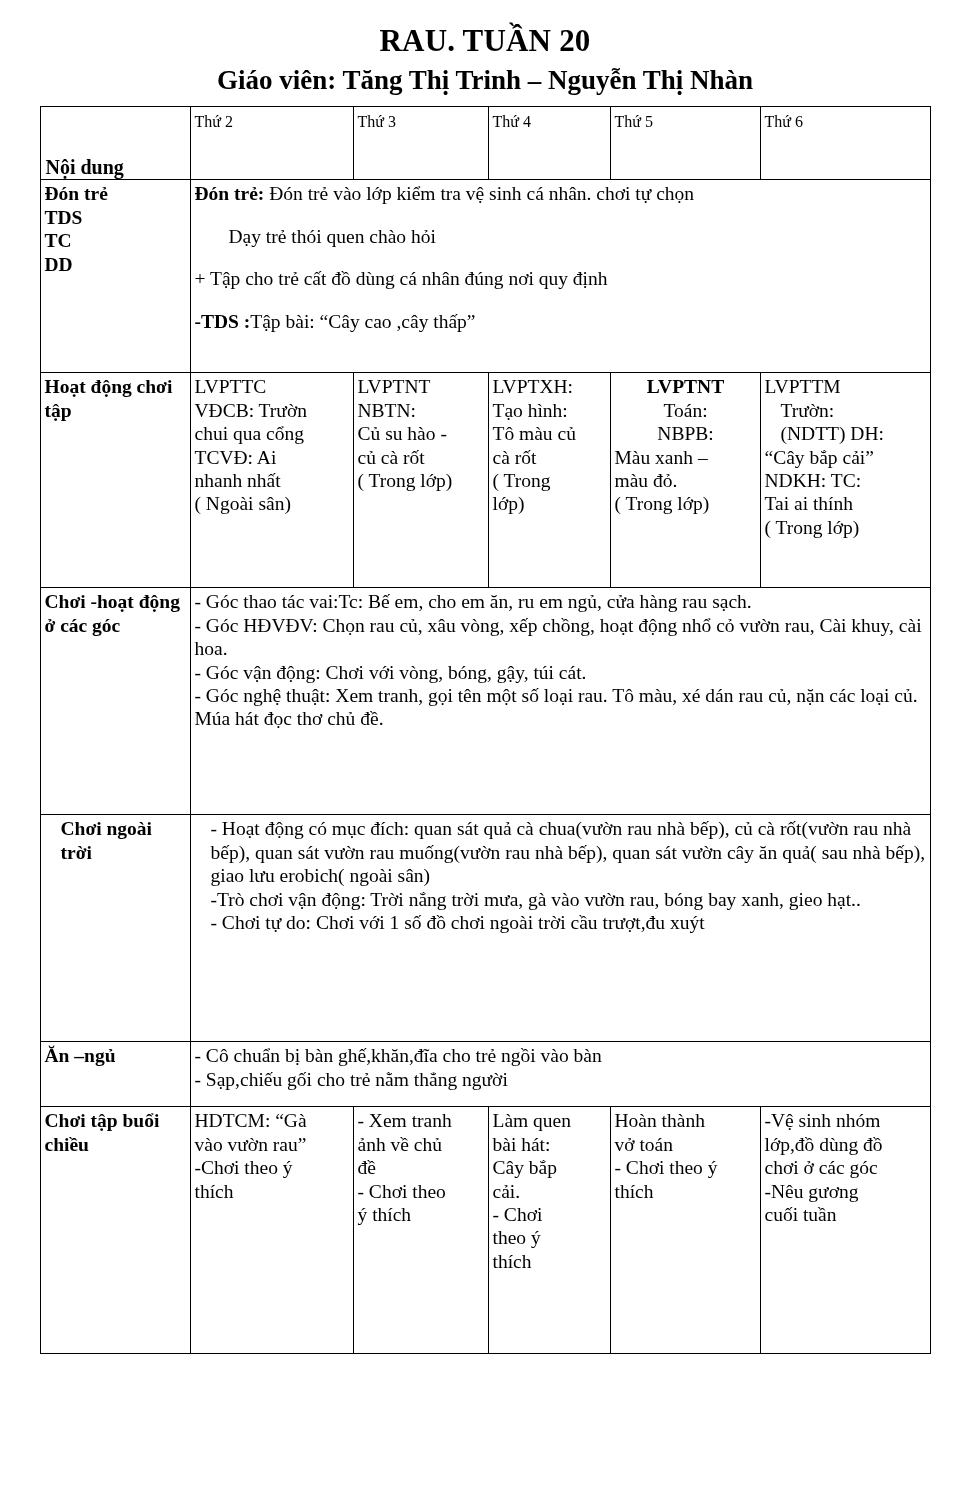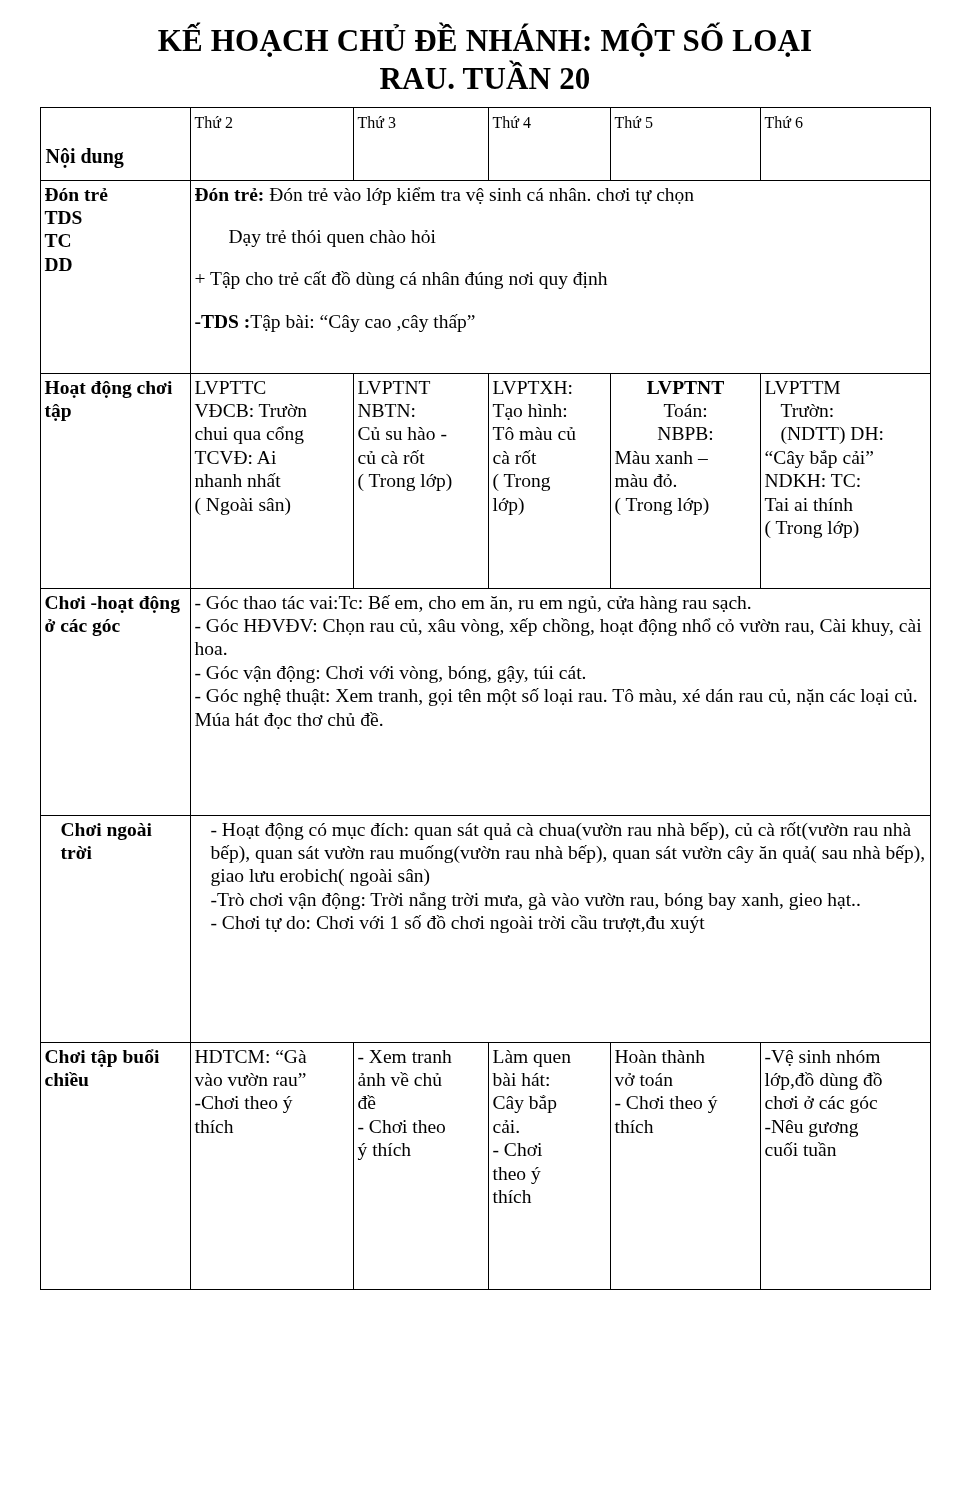--- a/index.html
+++ b/index.html
@@ -71,21 +71,21 @@
   col.c-d6    { width: 170px; }
 
   
   .hdr-cell {
     height: 68px;
     position: relative;
   }
   .hdr-noidung {
     position: absolute;
     left: 5px;
-    bottom: 12px;
+    bottom: 0;
     font-weight: bold;
     font-size: 20px;
   }
   .hdr-day {
     font-size: 16px;
   }
 
   
   .rowlabel {
     font-weight: bold;
@@ -124,23 +124,23 @@
   .r-annu td     { height: 60px; }
   .r-afternoon td{ height: 242px; }
 </style>
 </head>
 <body>
 
 <div class="page">
 
   <div class="title-block">
     <div class="title-main">
-      <span class="line">KẾ HOẠCH CHỦ ĐỀ NHÁNH: MỘT SỐ LOẠI</span>
       <span class="line">RAU. TUẦN 20</span>
     </div>
+    <div class="title-sub2">Giáo viên: Tăng Thị Trinh – Nguyễn Thị Nhàn</div>
   </div>
 
   <table class="plan-table">
     <colgroup>
       <col class="c-label">
         <col class="c-d2">
         <col class="c-d3">
         <col class="c-d4">
         <col class="c-d5">
         <col class="c-d6">
@@ -244,20 +244,27 @@
 
       <tr class="r-outdoor">
         <td class="rowlabel rowlabel-mid">Chơi ngoài trời</td>
         <td class="cell-outdoor" colspan="5">
           <span class="line">- Hoạt động có mục đích: quan sát quả cà chua(vườn rau nhà bếp), củ cà rốt(vườn rau nhà bếp), quan sát vườn rau muống(vườn rau nhà bếp), quan sát vườn cây ăn quả( sau nhà bếp), giao lưu erobich( ngoài sân)</span>
           <span class="line">-Trò chơi vận động: Trời nắng trời mưa, gà vào vườn rau, bóng bay xanh, gieo hạt..</span>
           <span class="line">- Chơi tự do: Chơi với 1 số đồ chơi ngoài trời cầu trượt,đu xuýt</span>
         </td>
       </tr>
 
+      <tr class="r-annu">
+        <td class="rowlabel rowlabel-top">Ăn –ngủ</td>
+        <td class="cell-annu" colspan="5">
+          <span class="line">- Cô chuẩn bị bàn ghế,khăn,đĩa cho trẻ ngồi vào bàn</span>
+          <span class="line">- Sạp,chiếu gối cho trẻ nằm thẳng người</span>
+        </td>
+      </tr>
 
       <tr class="r-afternoon">
         <td class="rowlabel rowlabel-mid">Chơi tập buổi chiều</td>
 
         <td class="cell-afternoon">
           <span class="line">HDTCM: “Gà</span>
           <span class="line">vào vườn rau”</span>
           <span class="line">-Chơi theo ý</span>
           <span class="line">thích</span>
         </td>

